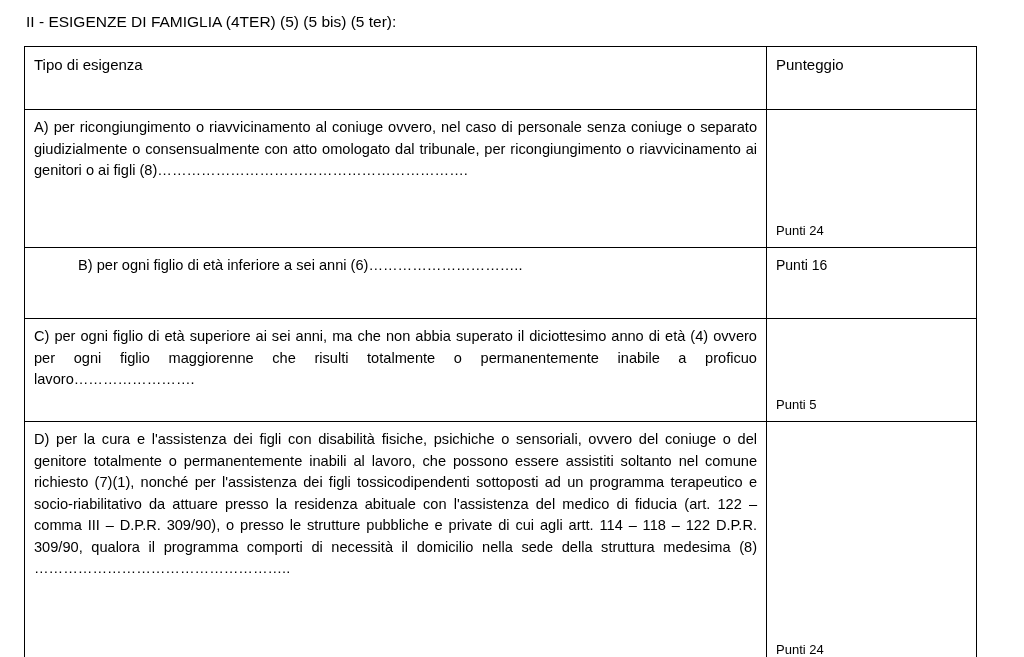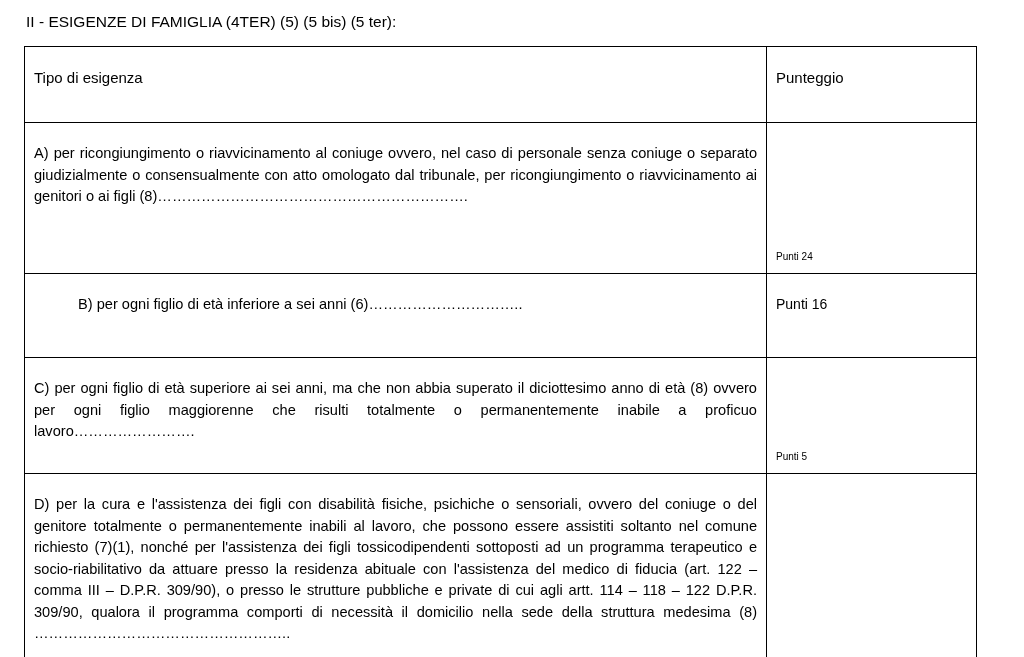--- a/index.html
+++ b/index.html
@@ -28,21 +28,21 @@
     white-space: nowrap;
   }
   table.criteria {
     border-collapse: collapse;
     width: 952px;
     table-layout: fixed;
   }
   table.criteria td {
     border: 1.5px solid #000000;
     vertical-align: top;
-    padding: 20px 9px 7px 9px;
+    padding: 7px 9px 7px 9px;
     font-size: 14.6px;
     line-height: 21.5px;
   }
   col.c-desc { width: 742px; }
   col.c-score { width: 210px; }
 
   .hdr td {
     height: 48px;
   }
   .hdr .cell-inner {
@@ -58,21 +58,21 @@
     text-align: left;
     margin-left: 44px;
   }
   .score-cell {
     position: relative;
   }
   .score-cell .score-bottom {
     position: absolute;
     left: 9px;
     bottom: 6px;
-    font-size: 10px;
+    font-size: 13px;
     line-height: 21.5px;
     white-space: nowrap;
   }
   .score-cell .score-top {
     font-size: 14px;
     line-height: 21.5px;
     white-space: nowrap;
   }
   .row-a td { height: 123px; }
   .row-b td { height: 56px; }
@@ -114,21 +114,21 @@
         <td class="desc-cell">
           <p class="lastline">B) per ogni figlio di età inferiore a sei anni (6)…………………………..</p>
         </td>
         <td class="score-cell">
           <div class="score-top">Punti 16</div>
         </td>
       </tr>
 
       <tr class="row-c">
         <td class="desc-cell">
-          <p>C) per ogni figlio di età superiore ai sei anni, ma che non abbia superato il diciottesimo anno di età (8) ovvero per ogni figlio maggiorenne che risulti totalmente o permanentemente inabile a proficuo lavoro…………………….</p>
+          <p>C) per ogni figlio di età superiore ai sei anni, ma che non abbia superato il diciottesimo anno di età (4) ovvero per ogni figlio maggiorenne che risulti totalmente o permanentemente inabile a proficuo lavoro…………………….</p>
         </td>
         <td class="score-cell">
           <div class="score-bottom">Punti 5</div>
         </td>
       </tr>
 
       <tr class="row-d">
         <td class="desc-cell">
           <p>D) per la cura e l'assistenza dei figli con disabilità fisiche, psichiche o sensoriali, ovvero del coniuge o del genitore totalmente o permanentemente inabili al lavoro, che possono essere assistiti soltanto nel comune richiesto (7)(1), nonché per l'assistenza dei figli tossicodipendenti sottoposti ad un programma terapeutico e  socio-riabilitativo da attuare presso la residenza abituale con l'assistenza del  medico di fiducia (art. 122 – comma III – D.P.R. 309/90), o presso le strutture pubbliche e private di cui agli artt. 114 – 118 – 122 D.P.R. 309/90, qualora il programma comporti di necessità il domicilio nella sede della struttura medesima (8) ……………………………………………..</p>
         </td>

